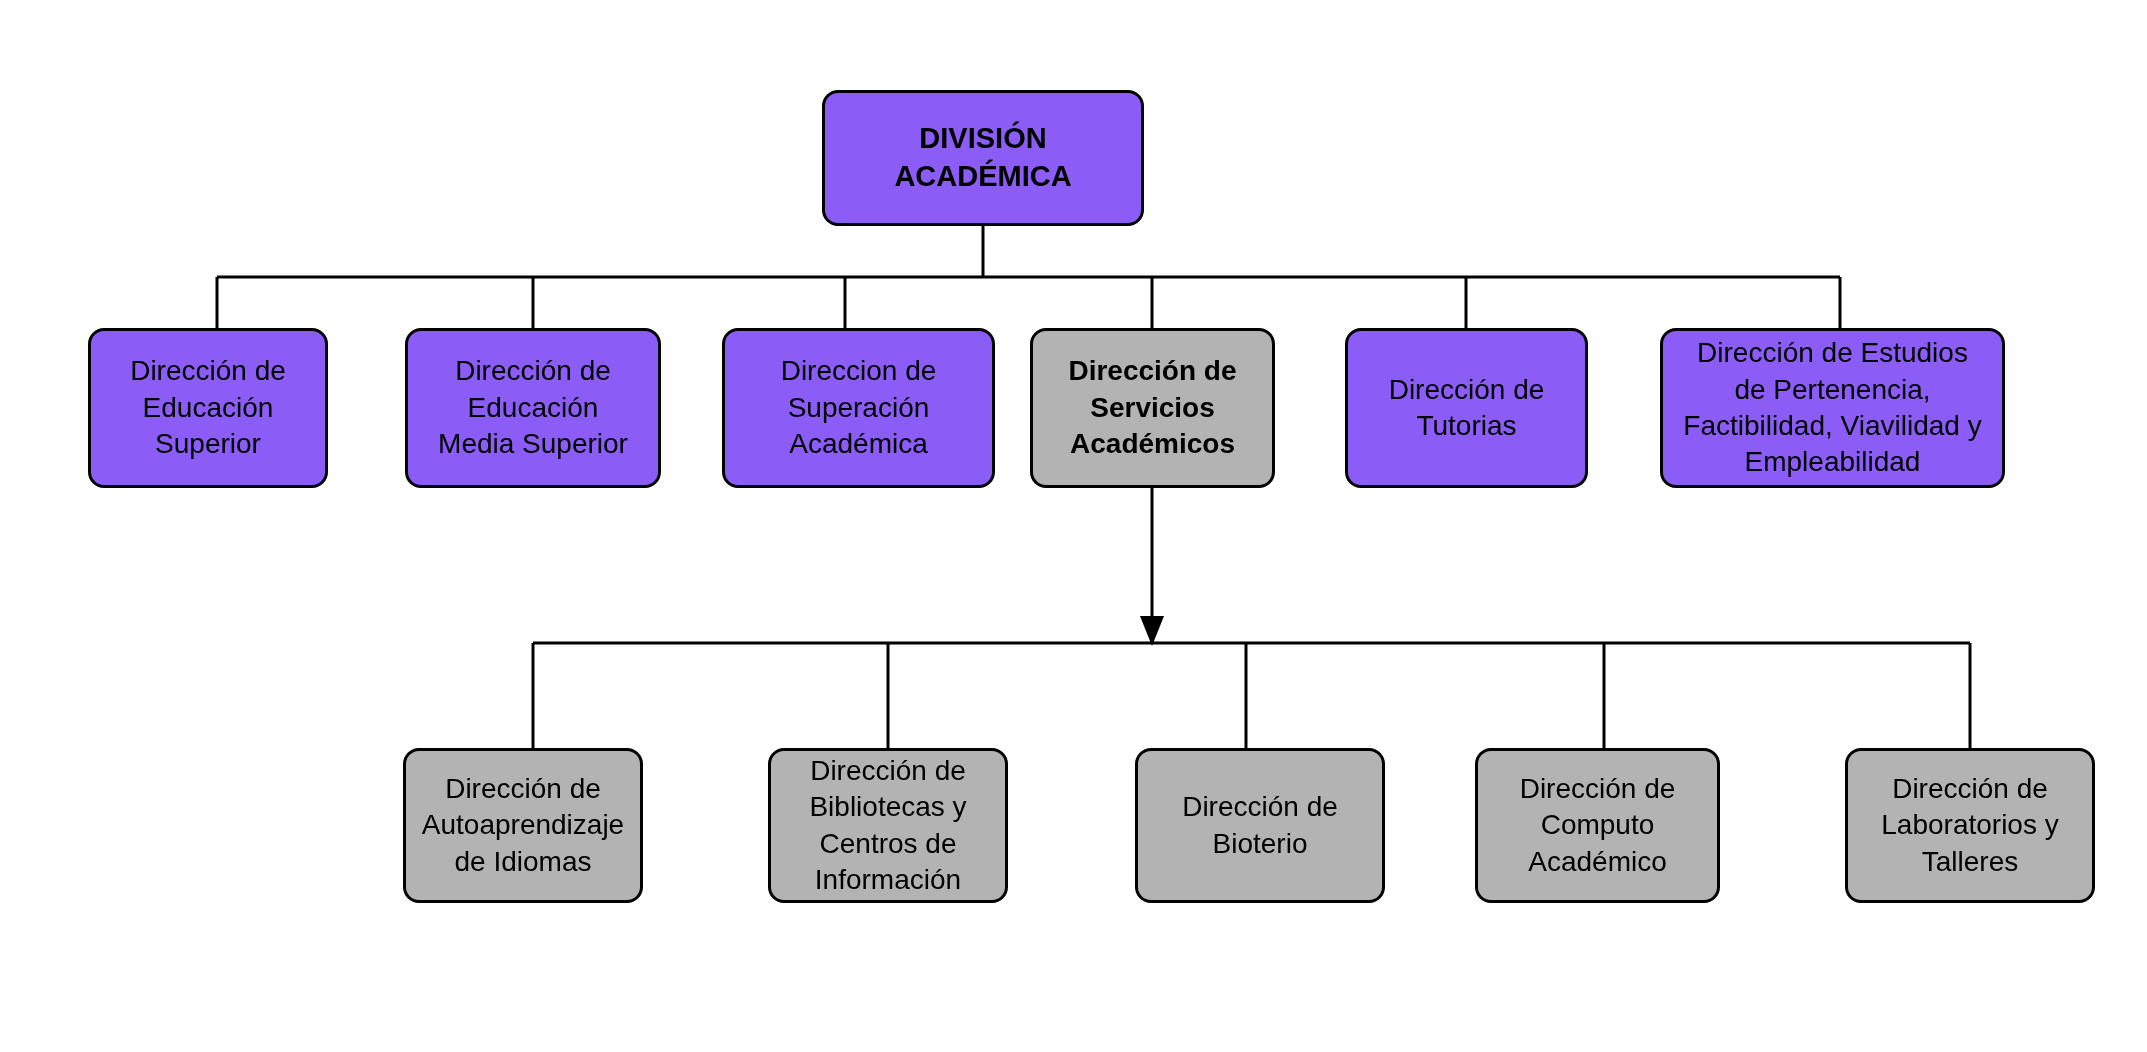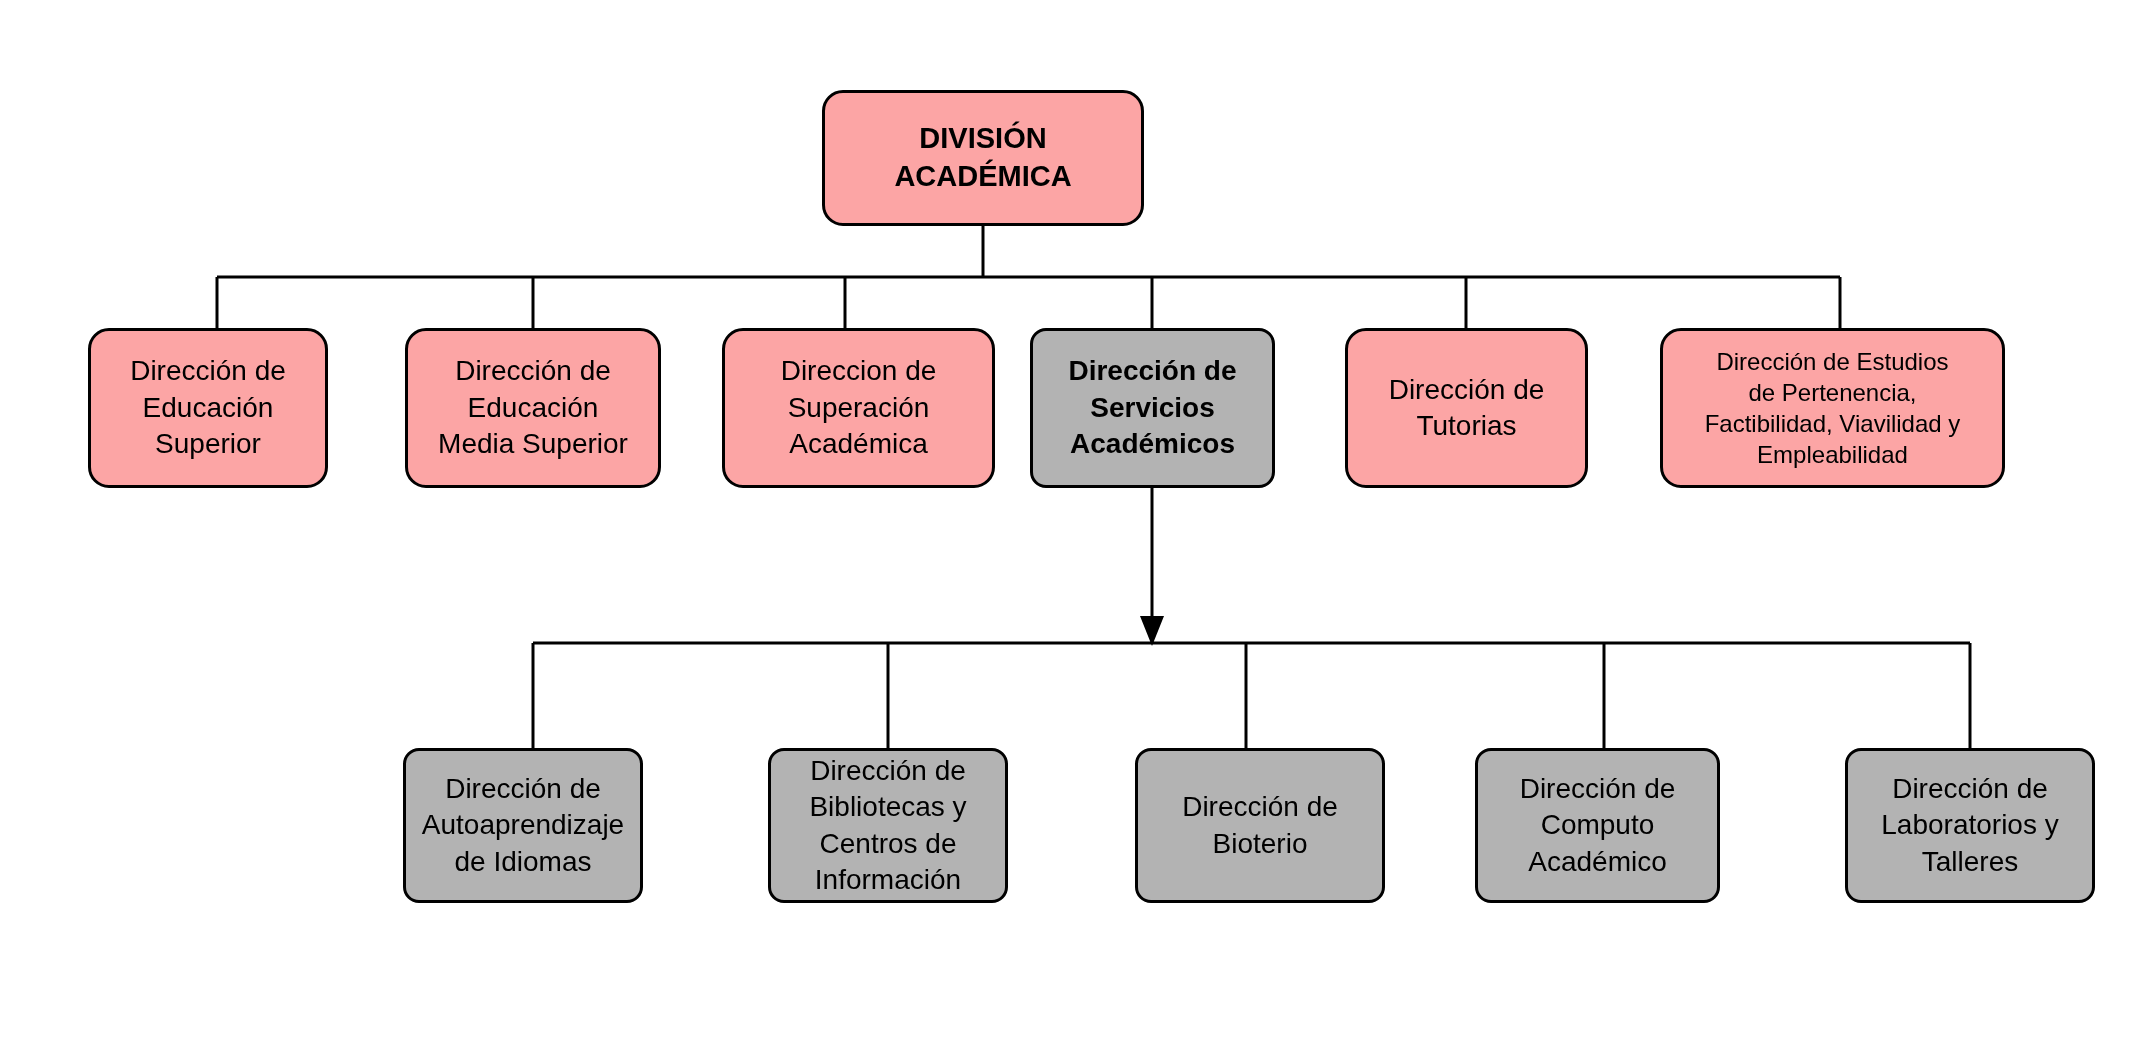--- a/index.html
+++ b/index.html
@@ -31,21 +31,21 @@
     border-radius: 16px;
     display: flex;
     align-items: center;
     justify-content: center;
     text-align: center;
     color: #000000;
     line-height: 1.30;
     padding: 4px 8px;
     white-space: pre-line;
   }
-  .fill-light { background: #fca5a5; border-radius: 21px; }
+  .fill-light { background: #8b5cf6; }
   .fill-dark  { background: #b3b3b3; }
   .bold { font-weight: bold; }
   .regular { font-weight: normal; }
 </style>
 </head>
 <body>
 
 <div id="org-canvas">
 
   <svg id="org-svg" viewBox="0 0 2147 1052" xmlns="http://www.w3.org/2000/svg">
@@ -83,21 +83,21 @@
 Educación
 Media Superior</span></div>
       <div class="node fill-light regular" style="left: 722px; top: 328px; width: 273px; height: 160px; font-size: 28px;"><span>Direccion de
 Superación
 Académica</span></div>
       <div class="node fill-dark bold" style="left: 1030px; top: 328px; width: 245px; height: 160px; font-size: 28px;"><span>Dirección de
 Servicios
 Académicos</span></div>
       <div class="node fill-light regular" style="left: 1345px; top: 328px; width: 243px; height: 160px; font-size: 28px;"><span>Dirección de
 Tutorias</span></div>
-      <div class="node fill-light regular" style="left: 1660px; top: 328px; width: 345px; height: 160px; font-size: 24px;"><span>Dirección de Estudios
+      <div class="node fill-light regular" style="left: 1660px; top: 328px; width: 345px; height: 160px; font-size: 28px;"><span>Dirección de Estudios
 de Pertenencia,
 Factibilidad, Viavilidad y
 Empleabilidad</span></div>
       <div class="node fill-dark regular" style="left: 403px; top: 748px; width: 240px; height: 155px; font-size: 28px;"><span>Dirección de
 Autoaprendizaje
 de Idiomas</span></div>
       <div class="node fill-dark regular" style="left: 768px; top: 748px; width: 240px; height: 155px; font-size: 28px;"><span>Dirección de
 Bibliotecas y
 Centros de
 Información</span></div>

